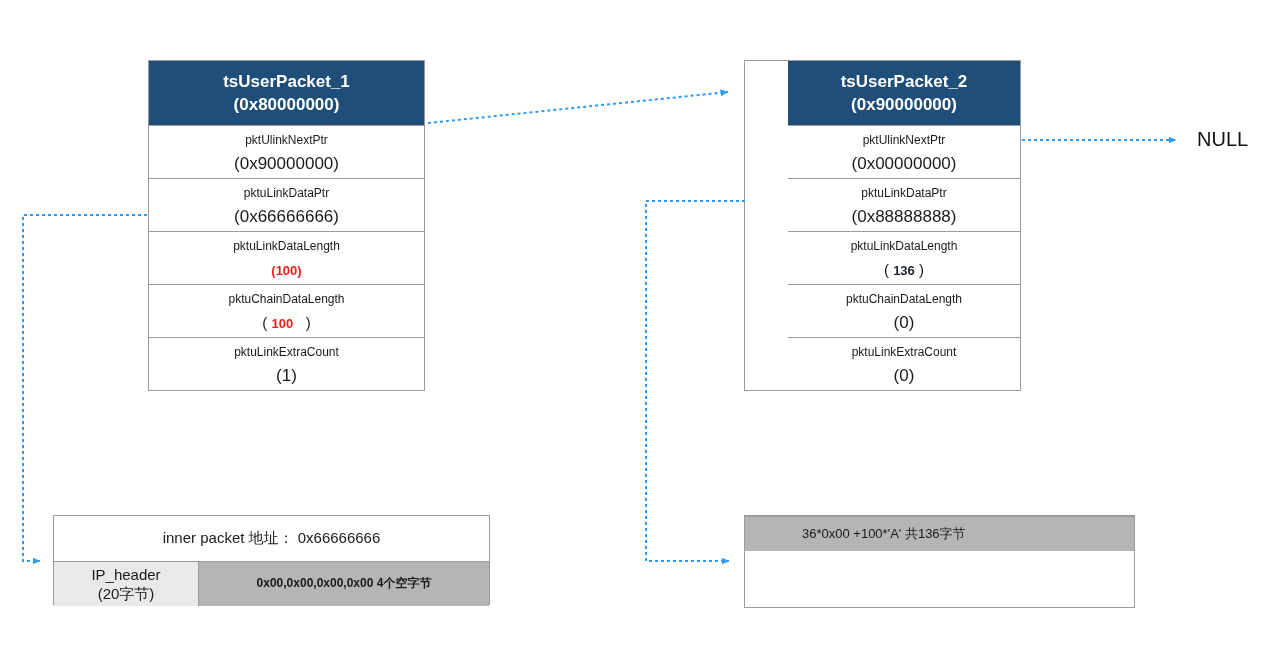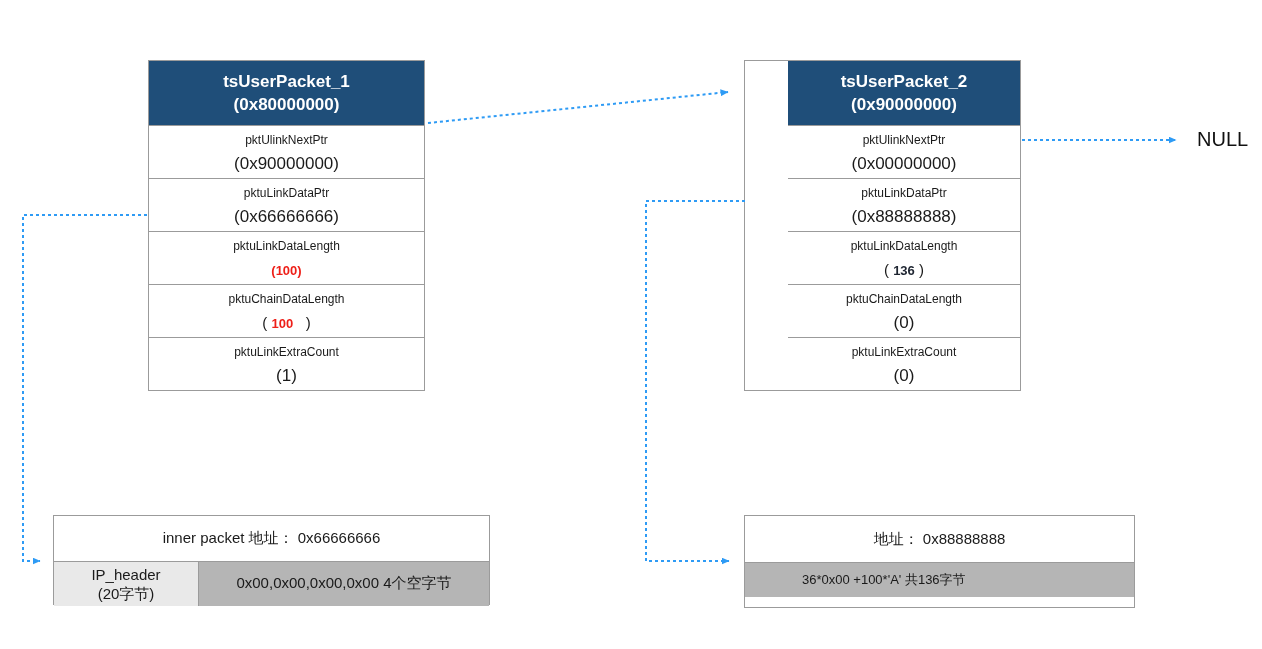--- a/index.html
+++ b/index.html
@@ -28,21 +28,21 @@
   .pval span[data-ps="red"]{color:var(--red);font-weight:700;font-size:13px;}
   .pval span[data-ns="red"]{color:var(--red);font-weight:700;font-size:13px;}
   .pval span[data-ns="dark"]{color:var(--dark-num);font-weight:700;font-size:13px;}
 
   
   .buf{position:absolute;box-sizing:border-box;border:1.5px solid var(--border);background:#fff;}
   .buf-title{display:flex;align-items:center;justify-content:center;font-size:15px;background:#fff;}
   .buf-bottom{display:flex;border-top:1.5px solid var(--border);}
   .cell-ip{width:145px;box-sizing:border-box;border-right:1.5px solid var(--border);background:var(--light-gray);
            display:flex;flex-direction:column;align-items:center;justify-content:center;font-size:15px;line-height:19px;}
-  .cell-data{flex:1;background:var(--mid-gray);display:flex;align-items:center;justify-content:center;font-size:15px;}
+  .cell-data{flex:1;background:var(--mid-gray);display:flex;align-items:center;justify-content:center;font-size:12px;font-weight:bold;}
   .cell-data2{background:var(--mid-gray);display:flex;align-items:center;justify-content:flex-start;
               padding-left:57px;font-size:13px;box-sizing:border-box;}
 
   .null-label{position:absolute;left:1197px;top:128px;font-size:20px;color:#111;}
 
   .overlay{position:absolute;left:0;top:0;pointer-events:none;}
   .overlay line,.overlay polyline{fill:none;stroke-width:2;stroke-dasharray:3 3;}
 </style>
 </head>
 <body>
@@ -112,21 +112,20 @@
     <div class="buf-bottom" style="height:43.5px;justify-content:center;">
       <div class="cell-ip">
         <div>IP_header</div>
         <div>(20字节)</div>
       </div>
       <div class="cell-data">0x00,0x00,0x00,0x00 4个空字节</div>
     </div>
   </div>
 
   <div class="buf" style="left:744px;top:515px;width:391px;height:93px;">
-    <div class="buf-title" style="height:46px;">地址： 0x88888888</div>
     <div class="cell-data2" style="height:35px;border-top:1.5px solid var(--border);">36*0x00 +100*'A' 共136字节</div>
   </div>
 
   <svg class="overlay" width="1262" height="649" viewBox="0 0 1262 649">
     <defs>
       <marker id="ah" markerWidth="10" markerHeight="9" refX="7.5" refY="3.5" orient="auto" markerUnits="userSpaceOnUse">
         <path d="M0,0 L8,3.5 L0,7 Z" fill="#2E9BF5"></path>
       </marker>
     </defs>
     <line x1="428" y1="123" x2="728" y2="92" marker-end="url(#ah)" stroke="#2E9BF5"></line>

